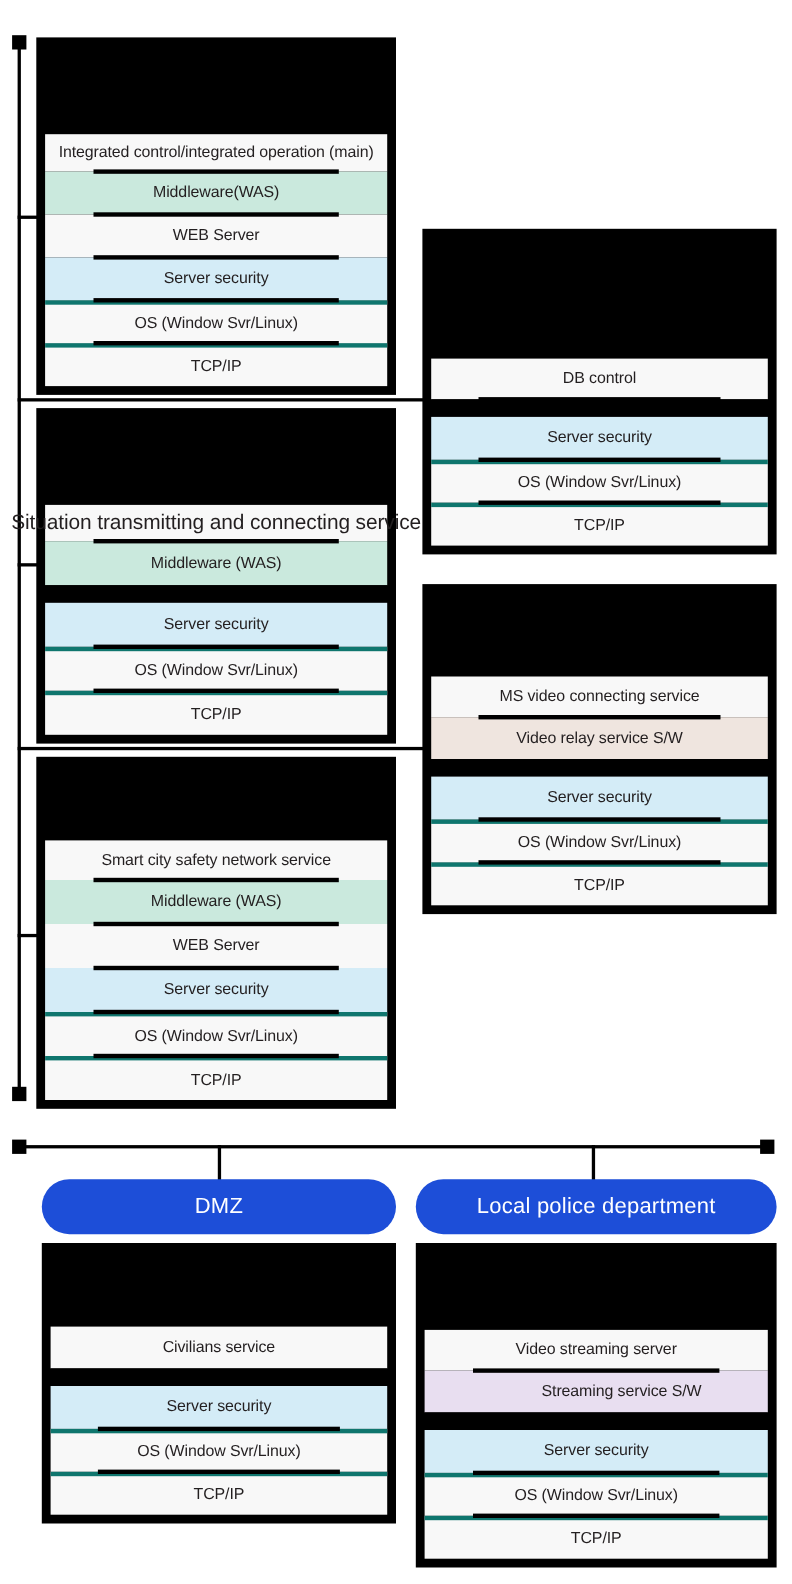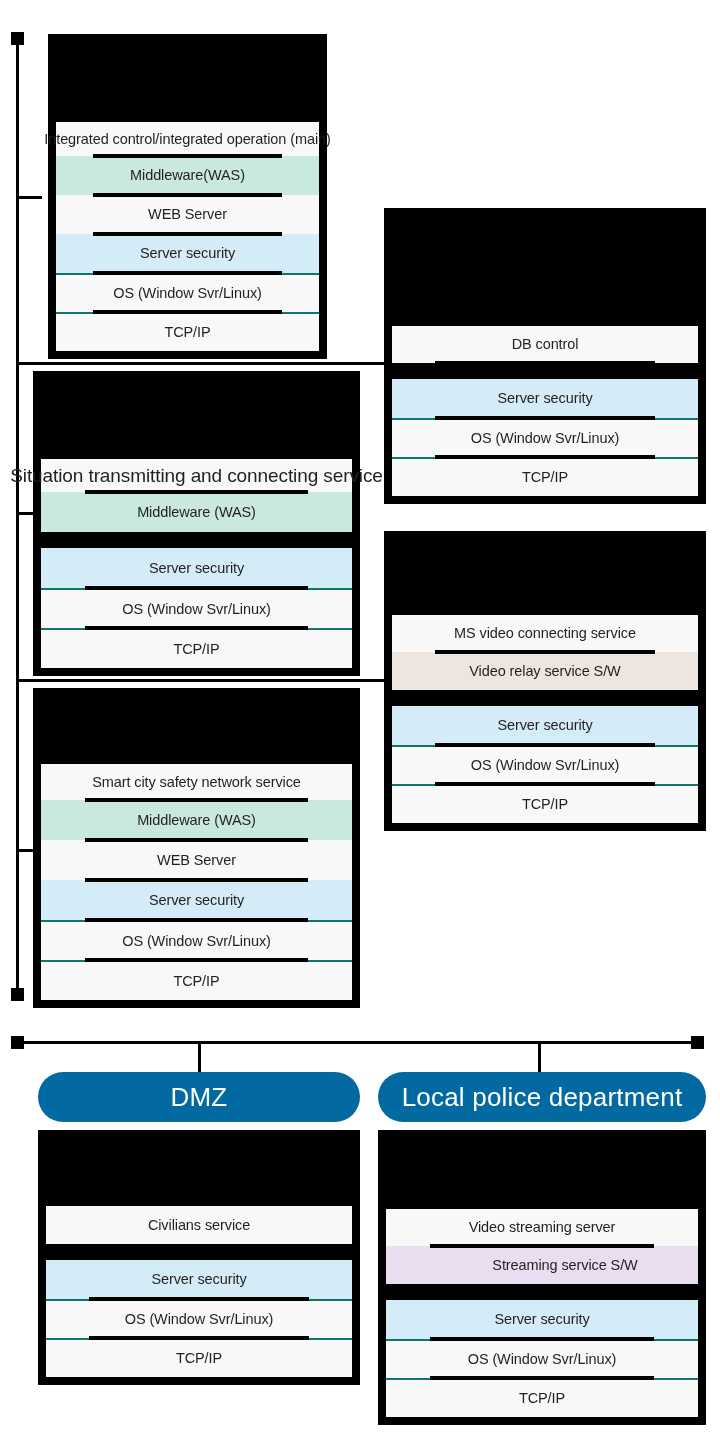--- a/index.html
+++ b/index.html
@@ -51,57 +51,57 @@
     content: "";
     position: absolute;
     left: 14%;
     right: 14%;
     bottom: -2px;
     height: 4px;
     background: #000000;
     z-index: 3;
   }
   
-  .row.hair { border-top: 2px solid #0f766e; }
+  .row.hair { border-top: 4px solid #0f766e; }
 
   
   .vline { position: absolute; background: #000; width: 3px; }
   .hline { position: absolute; background: #000; height: 3px; }
   .nub   { position: absolute; background: #000; width: 13px; height: 13px; }
 
   
   .pill {
     position: absolute;
-    background: #0369a1;
+    background: #1d4ed8;
     border-radius: 28px;
     color: #ffffff;
     display: flex;
     align-items: center;
     justify-content: center;
-    font-size: 26px;
+    font-size: 20px;
     letter-spacing: 0.2px;
   }
 </style>
 </head>
 <body>
 
 <div id="canvas">
 
   <div class="nub abs" style="left:11px; top:32px;"></div>
   <div class="vline abs" style="left:16px; top:36px; height:960px;"></div>
   <div class="nub abs" style="left:11px; top:988px;"></div>
 
   <div class="hline abs" style="left:16px; top:196px; width:26px;"></div>
   <div class="hline abs" style="left:16px; top:512px; width:26px;"></div>
   <div class="hline abs" style="left:16px; top:849px; width:26px;"></div>
 
   <div class="hline abs" style="left:16px; top:362px; width:375px;"></div>
   <div class="hline abs" style="left:16px; top:679px; width:375px;"></div>
 
-  <div class="card" style="left:48px; top:34px; width:279px; height:325px;">
+  <div class="card" style="left:33px; top:34px; width:327px; height:325px;">
     <div class="rows">
       <div class="row plain bar" style="height:34px;">
           <span>Integrated control/integrated operation (main)</span>
         </div>
       <div class="row green bar" style="height:39px;">
           <span>Middleware(WAS)</span>
         </div>
       <div class="row plain bar" style="height:39px;">
           <span>WEB Server</span>
         </div>

